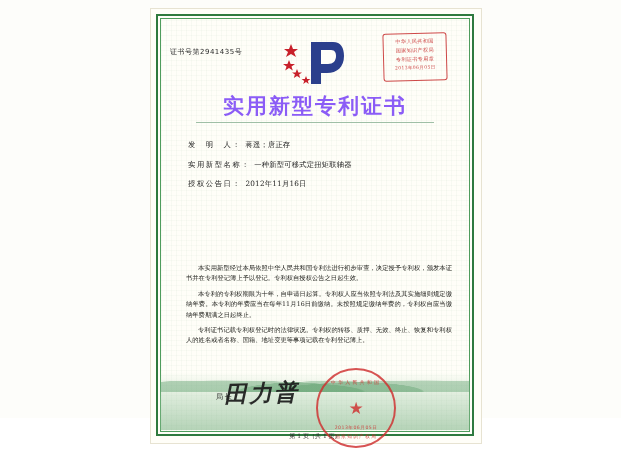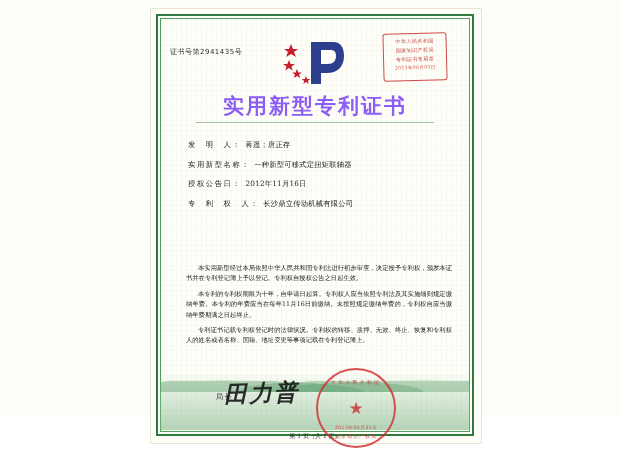--- a/index.html
+++ b/index.html
@@ -217,24 +217,20 @@
       <span class="val">蒋遥；唐正存</span>
     </div>
     <div class="field">
       <span class="lab">实用新型名称：</span>
       <span class="val">一种新型可移式定扭矩联轴器</span>
     </div>
     <div class="field">
       <span class="lab">授权公告日：</span>
       <span class="val">2012年11月16日</span>
     </div>
-    <div class="field">
-      <span class="lab">专　利　权　人：</span>
-      <span class="val">长沙鼎立传动机械有限公司</span>
-    </div>
   </div>
 
   <div class="body-text">
     <p>本实用新型经过本局依照中华人民共和国专利法进行初步审查，决定授予专利权，颁发本证书并在专利登记簿上予以登记。专利权自授权公告之日起生效。</p>
     <p>本专利的专利权期限为十年，自申请日起算。专利权人应当依照专利法及其实施细则规定缴纳年费。本专利的年费应当在每年11月16日前缴纳。未按照规定缴纳年费的，专利权自应当缴纳年费期满之日起终止。</p>
     <p>专利证书记载专利权登记时的法律状况。专利权的转移、质押、无效、终止、恢复和专利权人的姓名或者名称、国籍、地址变更等事项记载在专利登记簿上。</p>
   </div>
 
   <div class="sig-label">局长</div>
   <div class="sig-script">田力普</div>

